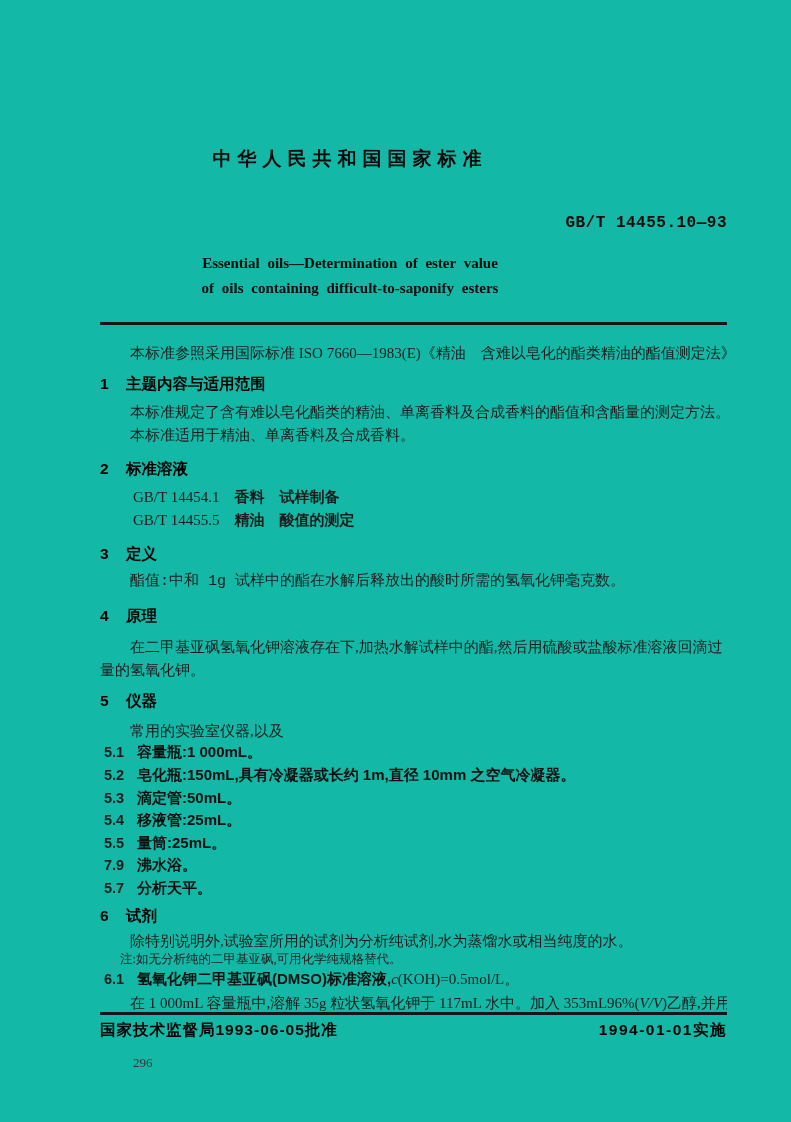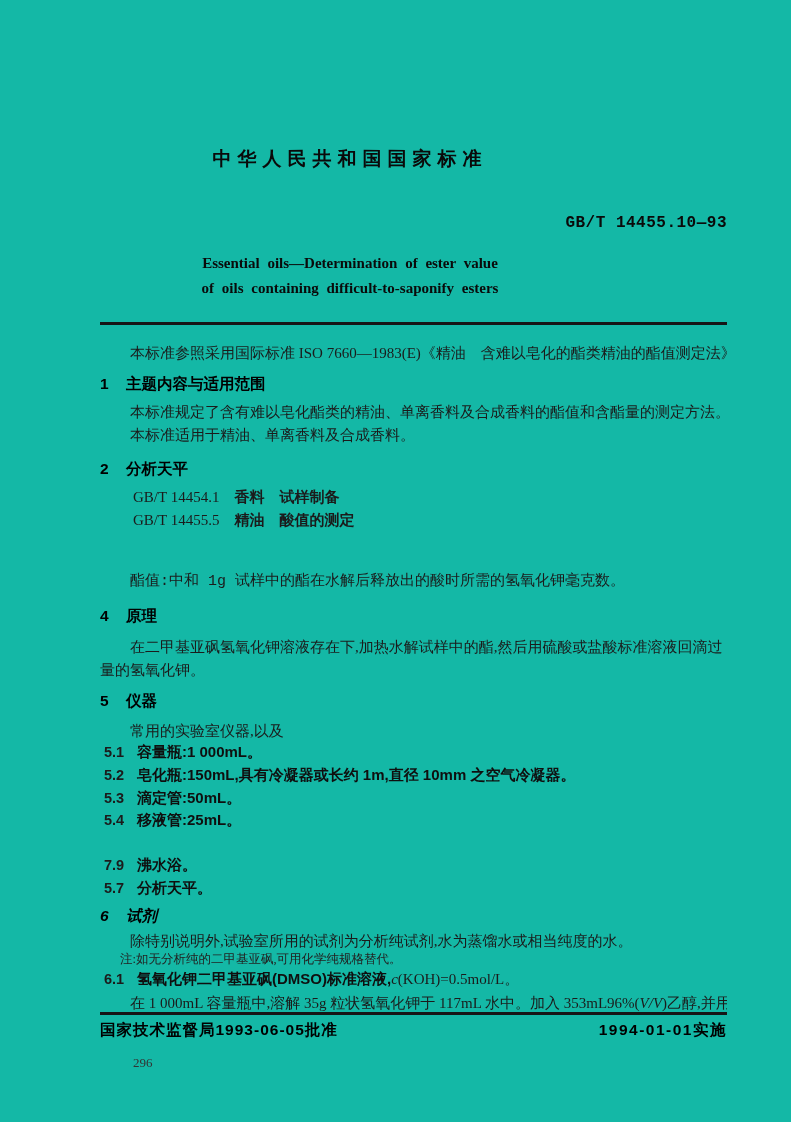--- a/index.html
+++ b/index.html
@@ -86,29 +86,32 @@
 
   <div class="abs para nowrap" style="top:342px;">本标准参照采用国际标准 ISO 7660—1983(E)《精油　含难以皂化的酯类精油的酯值测定法》。</div>
 
   <div class="abs heading nowrap" style="top:374px;">
     <span class="num">1</span><span>主题内容与适用范围</span>
   </div>
   <div class="abs para nowrap" style="top:401px;">本标准规定了含有难以皂化酯类的精油、单离香料及合成香料的酯值和含酯量的测定方法。</div>
   <div class="abs para nowrap" style="top:424px;">本标准适用于精油、单离香料及合成香料。</div>
 
   <div class="abs heading nowrap" style="top:459px;">
-    <span class="num">2</span><span>分析天平</span>
+    <span class="num">2</span><span>标准溶液</span>
   </div>
   <div class="abs ref-line nowrap" style="top:488px;">
     <span>GB/T 14454.1</span>　<span class="ref-title">香料　试样制备</span>
   </div>
   <div class="abs ref-line nowrap" style="top:511px;">
     <span>GB/T 14455.5</span>　<span class="ref-title">精油　酸值的测定</span>
   </div>
 
+  <div class="abs heading nowrap" style="top:544px;">
+    <span class="num">3</span><span>定义</span>
+  </div>
   <div class="abs para nowrap" style="top:571px;font-family:Liberation Mono, monospace;">酯值:中和 1g 试样中的酯在水解后释放出的酸时所需的氢氧化钾毫克数。</div>
 
   <div class="abs heading nowrap" style="top:606px;">
     <span class="num">4</span><span>原理</span>
   </div>
   <div class="abs para" style="top:636px;line-height:23px;">在二甲基亚砜氢氧化钾溶液存在下,加热水解试样中的酯,然后用硫酸或盐酸标准溶液回滴过量的氢氧化钾。</div>
 
   <div class="abs heading nowrap" style="top:691px;">
     <span class="num">5</span><span>仪器</span>
   </div>
@@ -119,28 +122,31 @@
   </div>
   <div class="abs item nowrap" style="top:766px;">
     <span class="num">5.2</span><span class="itxt">皂化瓶:150mL,具有冷凝器或长约 1m,直径 10mm 之空气冷凝器。</span>
   </div>
   <div class="abs item nowrap" style="top:789px;">
     <span class="num">5.3</span><span class="itxt">滴定管:50mL。</span>
   </div>
   <div class="abs item nowrap" style="top:811px;">
     <span class="num">5.4</span><span class="itxt">移液管:25mL。</span>
   </div>
+  <div class="abs item nowrap" style="top:834px;">
+    <span class="num">5.5</span><span class="itxt">量筒:25mL。</span>
+  </div>
   <div class="abs item nowrap" style="top:856px;">
     <span class="num">7.9</span><span class="itxt">沸水浴。</span>
   </div>
   <div class="abs item nowrap" style="top:879px;">
     <span class="num">5.7</span><span class="itxt">分析天平。</span>
   </div>
 
-  <div class="abs heading nowrap" style="top:906px;font-style:italic;">
+  <div class="abs heading nowrap" style="top:906px;">
     <span class="num">6</span><span>试剂</span>
   </div>
   <div class="abs para nowrap" style="top:930px;">除特别说明外,试验室所用的试剂为分析纯试剂,水为蒸馏水或相当纯度的水。</div>
   <div class="abs note-line nowrap" style="top:951px;">注:如无分析纯的二甲基亚砜,可用化学纯规格替代。</div>
 
   <div class="abs item nowrap" style="top:970px;">
     <span class="num">6.1</span><span class="itxt">氢氧化钾二甲基亚砜(DMSO)标准溶液,</span><span class="iformula ital">c</span><span class="iformula">(KOH)=0.5mol/L。</span>
   </div>
 
   <div class="abs para nowrap" style="top:992px;">

